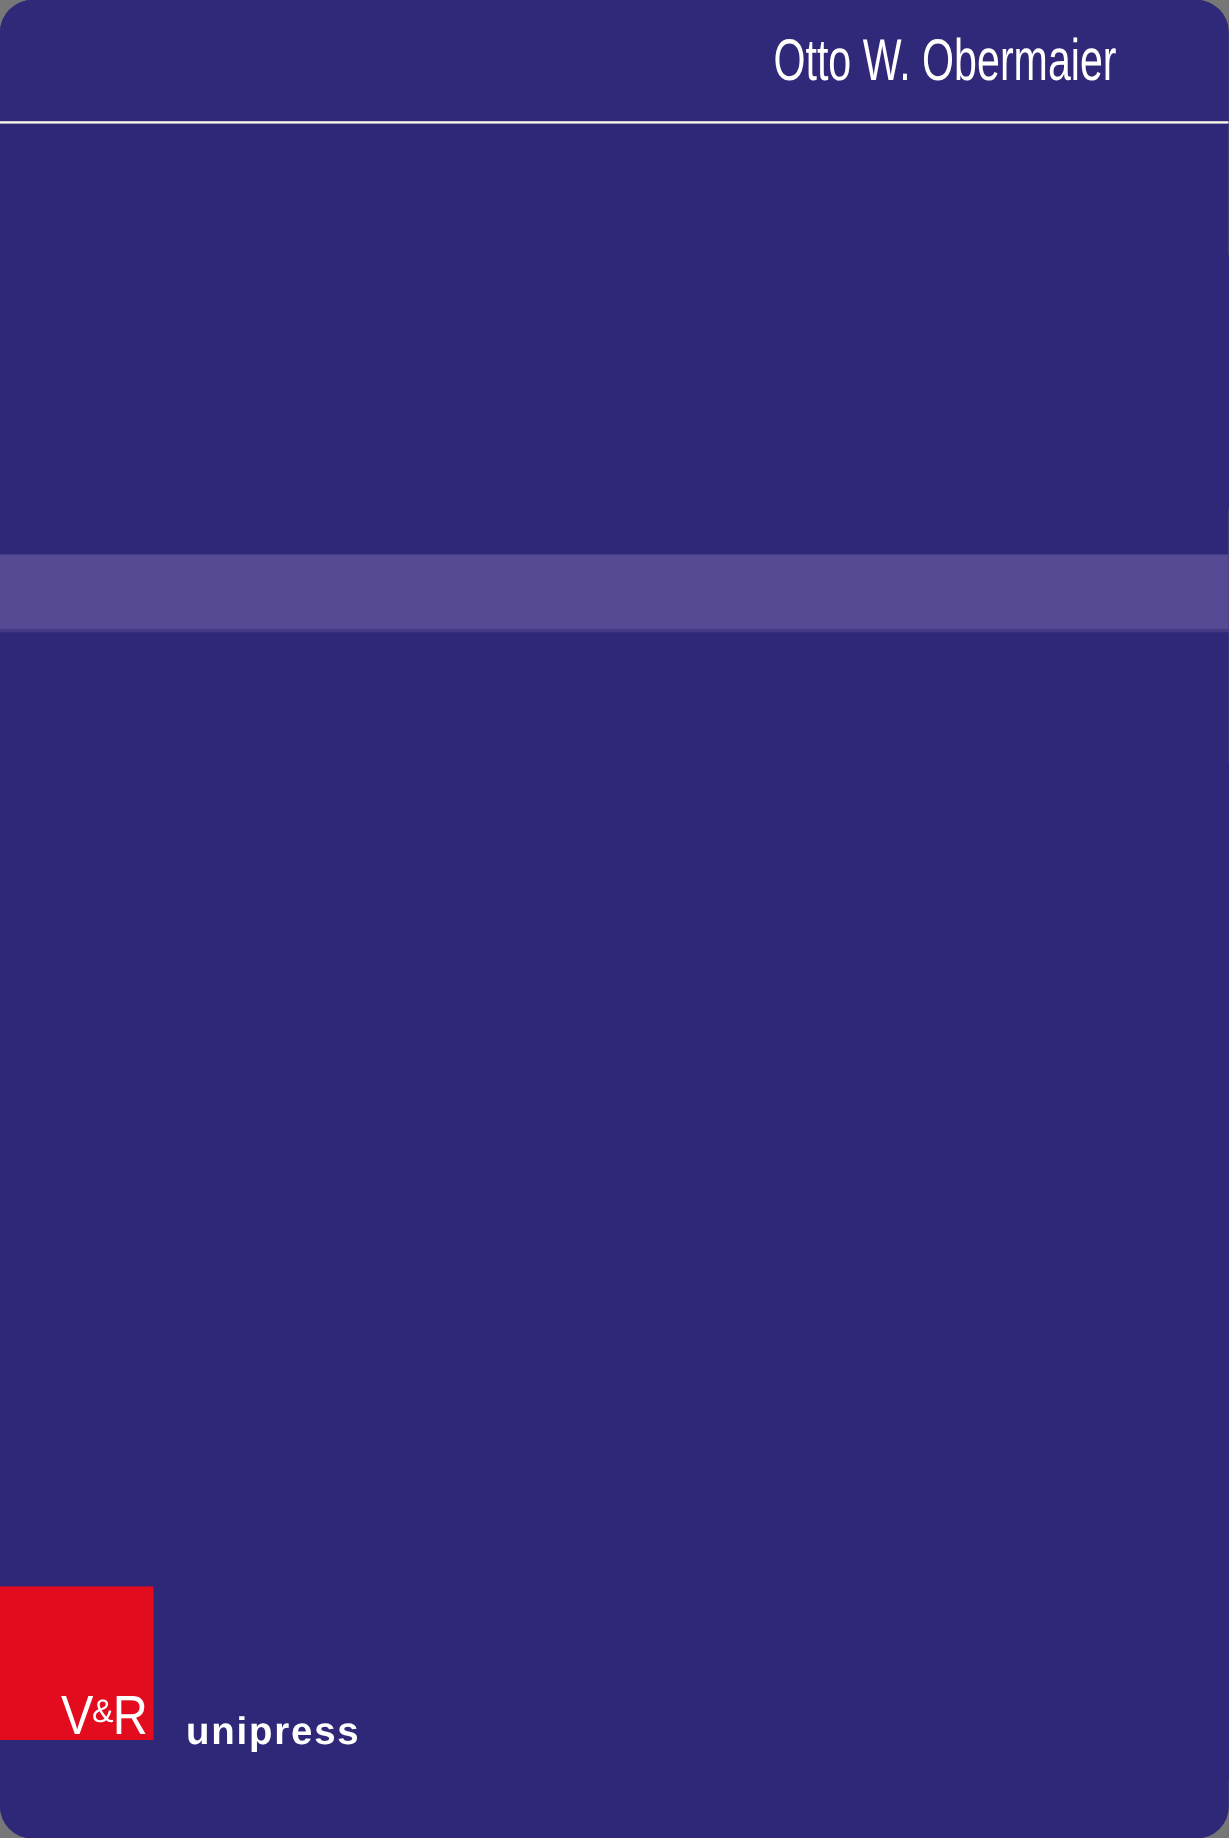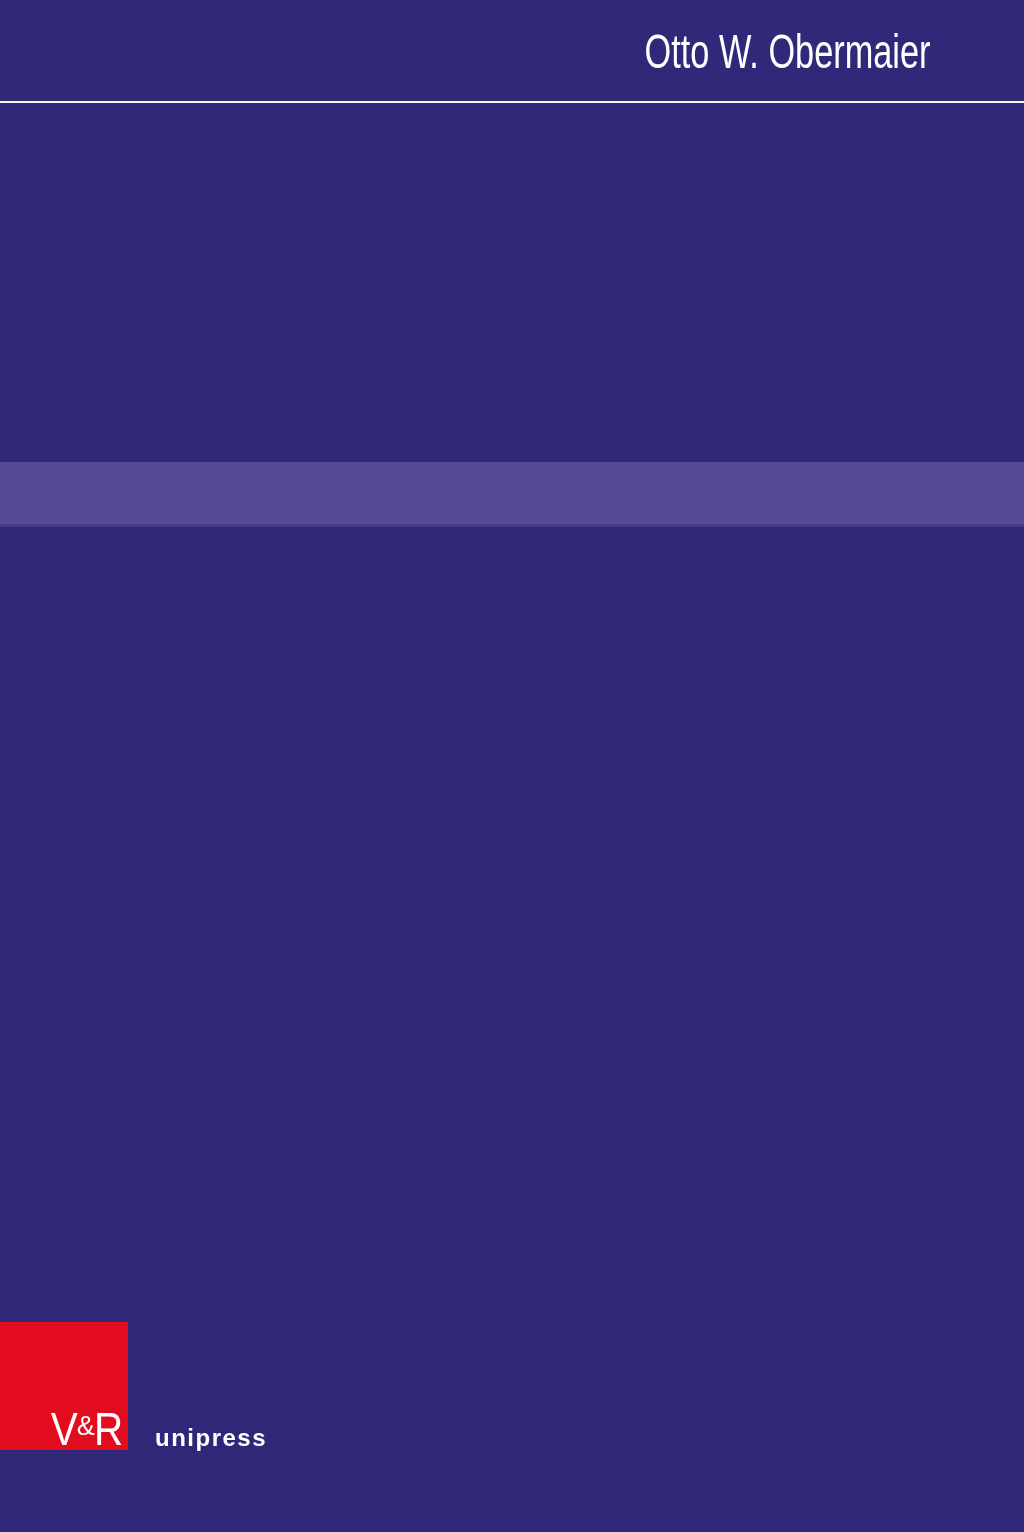--- a/index.html
+++ b/index.html
@@ -13,20 +13,21 @@
   }
   *{margin:0;padding:0;box-sizing:border-box;}
   html,body{background:#777;}
   body{font-family:"Liberation Sans", sans-serif;}
   .cover{
     position:relative;
     width:1024px;height:1532px;
     margin:0 auto;
     background:var(--main-dark);
     overflow:hidden;
+    border-radius:27px;
   }
   
   .author-band{
     position:absolute;top:0;left:0;
     width:1024px;height:103px;
     background:var(--band-dark);
     display:flex;align-items:center;justify-content:flex-end;
     padding-right:94px;
     border-bottom:2px solid #f7f6e8;
   }
@@ -101,21 +102,21 @@
     transform:scaleX(0.88);
   }
   .vr-amp{
     font-size:27px;font-weight:400;
     position:relative;top:-12px;
     margin:0 -3px;
   }
   .publisher-name{
     position:absolute;left:155px;top:1424px;
     color:var(--white);
-    font-size:24px;font-weight:bold;
+    font-size:32px;font-weight:bold;
     letter-spacing:1.5px;
   }
 </style>
 </head>
 <body>
 
 <div class="cover">
 
   <div class="author-band">
     <div class="author-name">Otto W. Obermaier</div>

